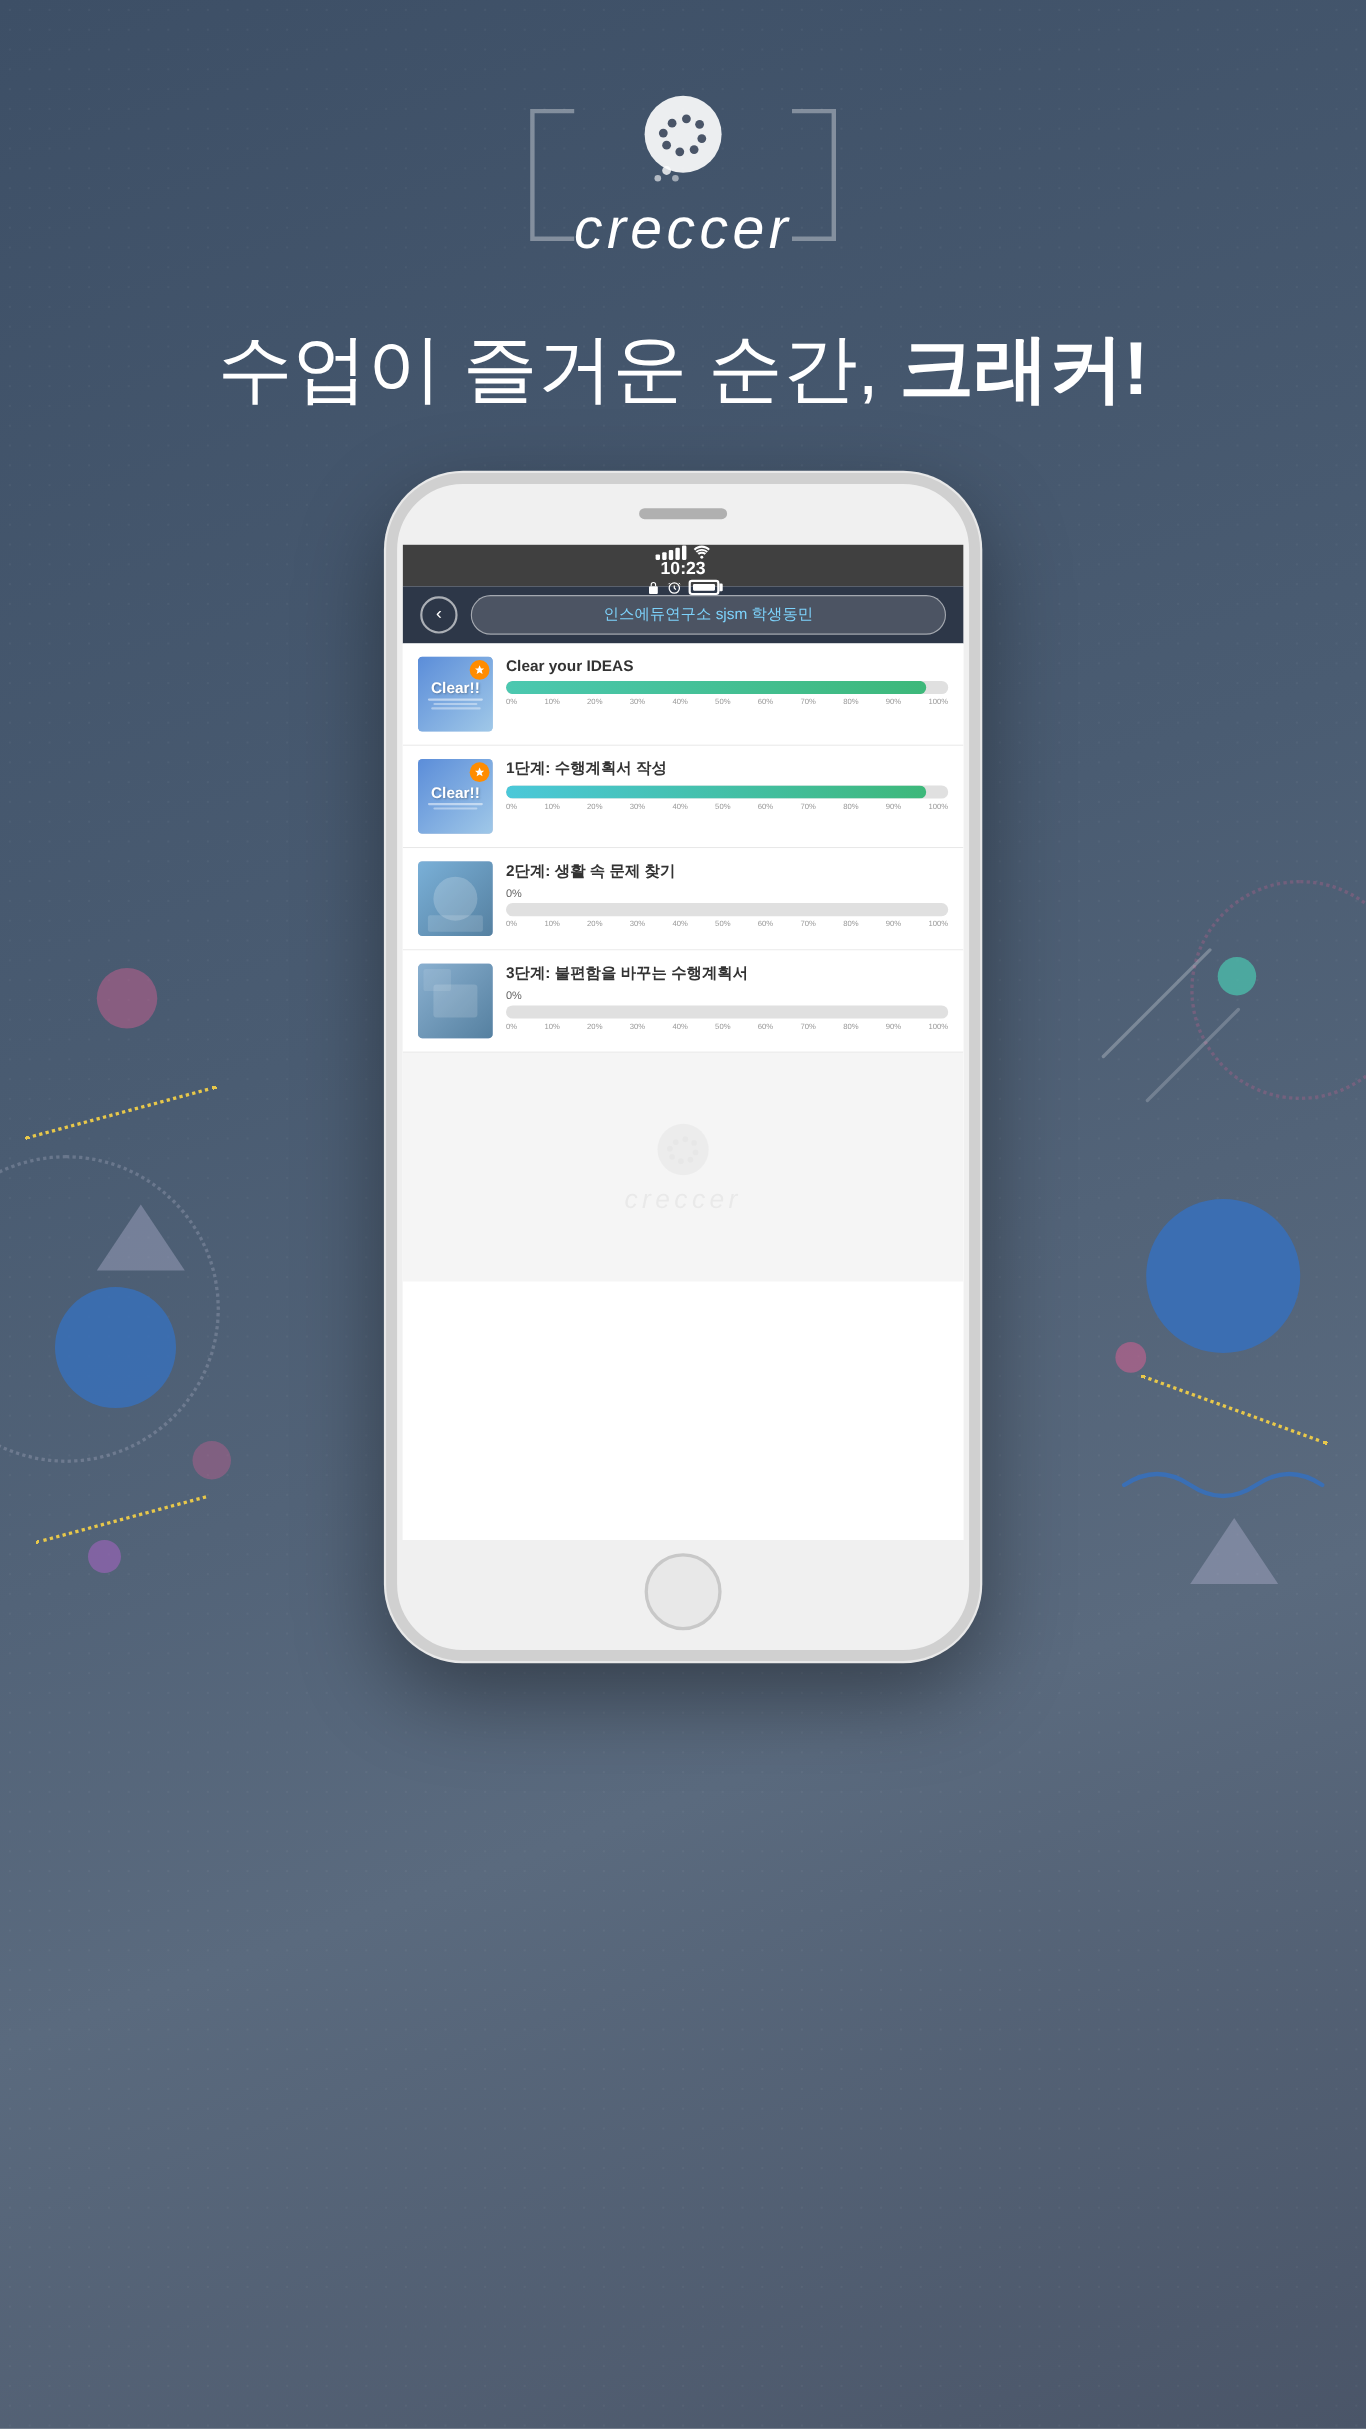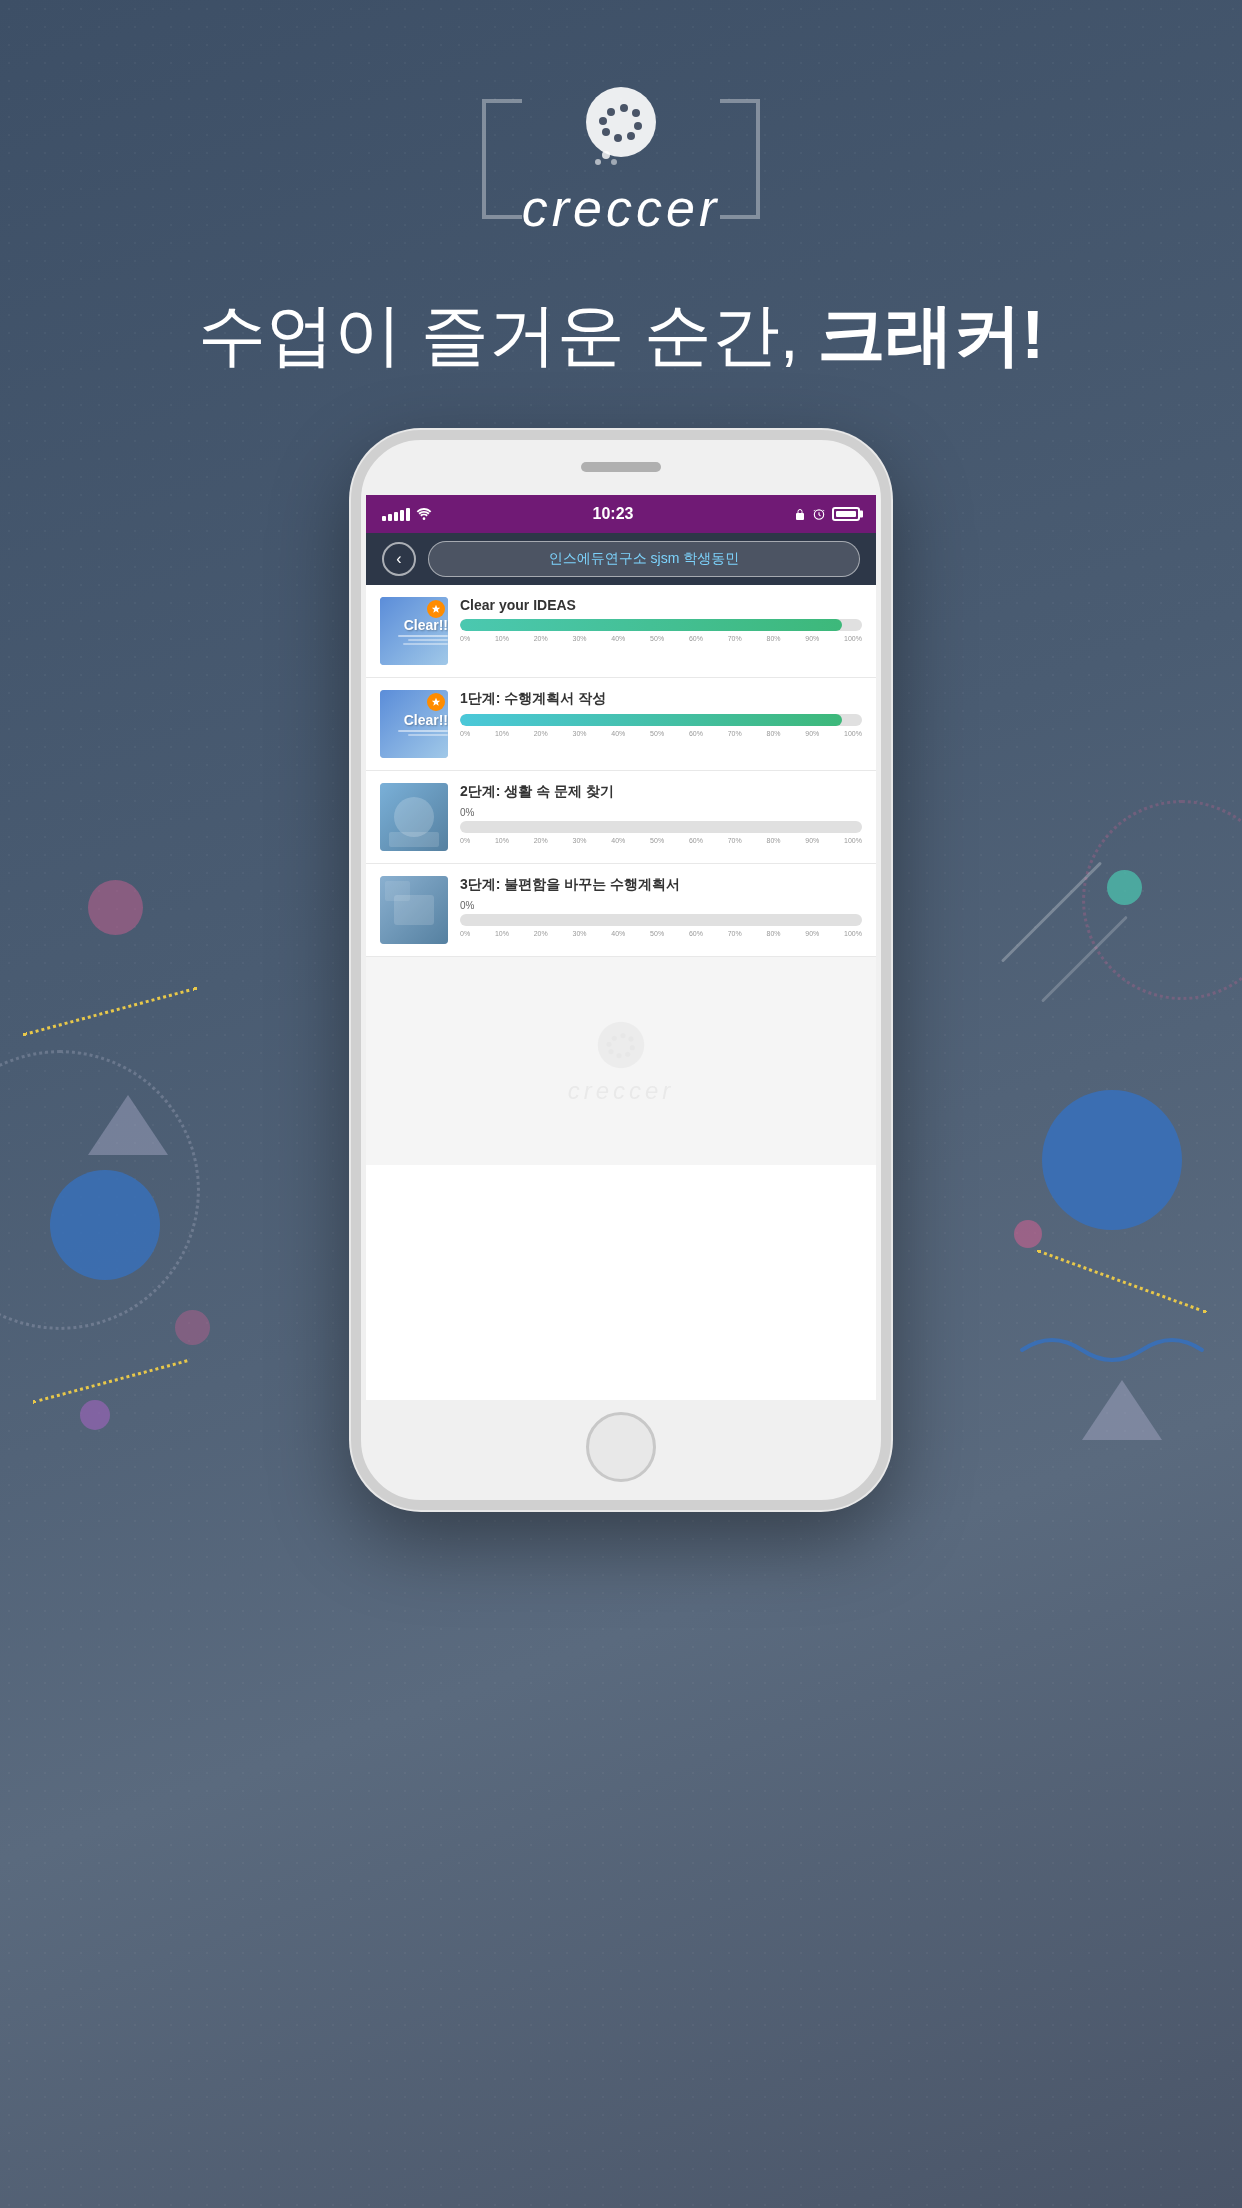--- a/index.html
+++ b/index.html
@@ -156,28 +156,29 @@
       top: 55px;
       left: 5px;
       right: 5px;
       bottom: 100px;
       background: white;
       overflow: hidden;
     }
 
     
     .status-bar {
-      background: #701a75;
+      background: #404040;
       height: 38px;
       display: flex;
       align-items: center;
       justify-content: space-between;
       padding: 0 16px;
       color: white;
       font-size: 14px;
+      flex-direction: column;
     }
 
     .status-left {
       display: flex;
       align-items: center;
       gap: 6px;
     }
 
     .status-time {
       font-size: 16px;
@@ -280,21 +281,21 @@
       flex-shrink: 0;
       overflow: hidden;
       background: #b0c4de;
       position: relative;
     }
 
     .thumb-inner {
       width: 100%;
       height: 100%;
       display: flex;
-      align-items: flex-end;
+      align-items: center;
       justify-content: center;
       font-size: 20px;
       font-weight: 800;
       color: white;
       text-shadow: 1px 1px 2px rgba(0,0,0,0.3);
       position: relative;
     }
 
     .thumb-clear {
       background: linear-gradient(135deg, #5b8dd9 0%, #a0c8e8 100%);

